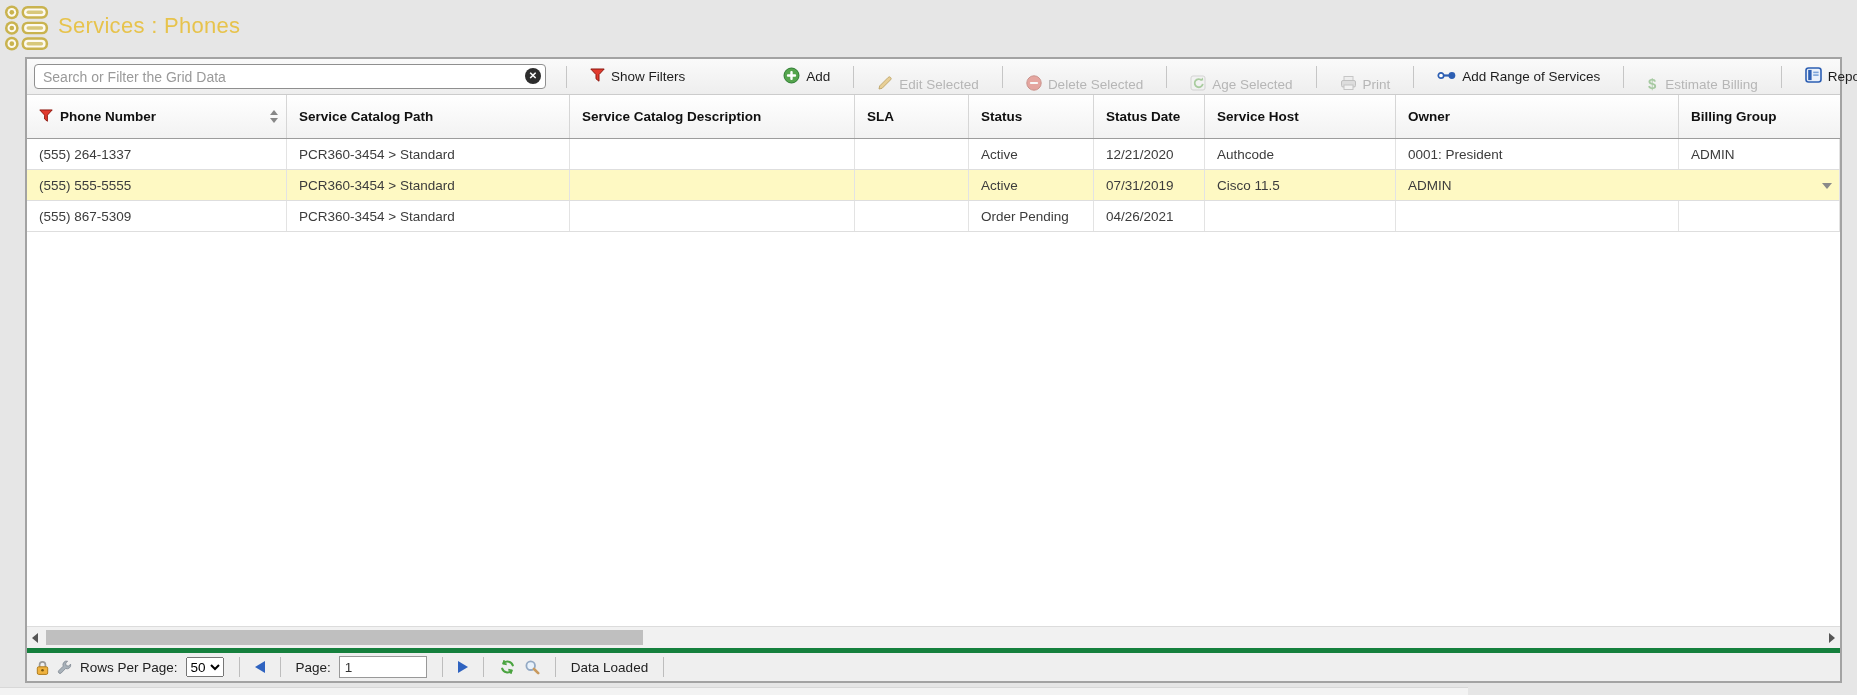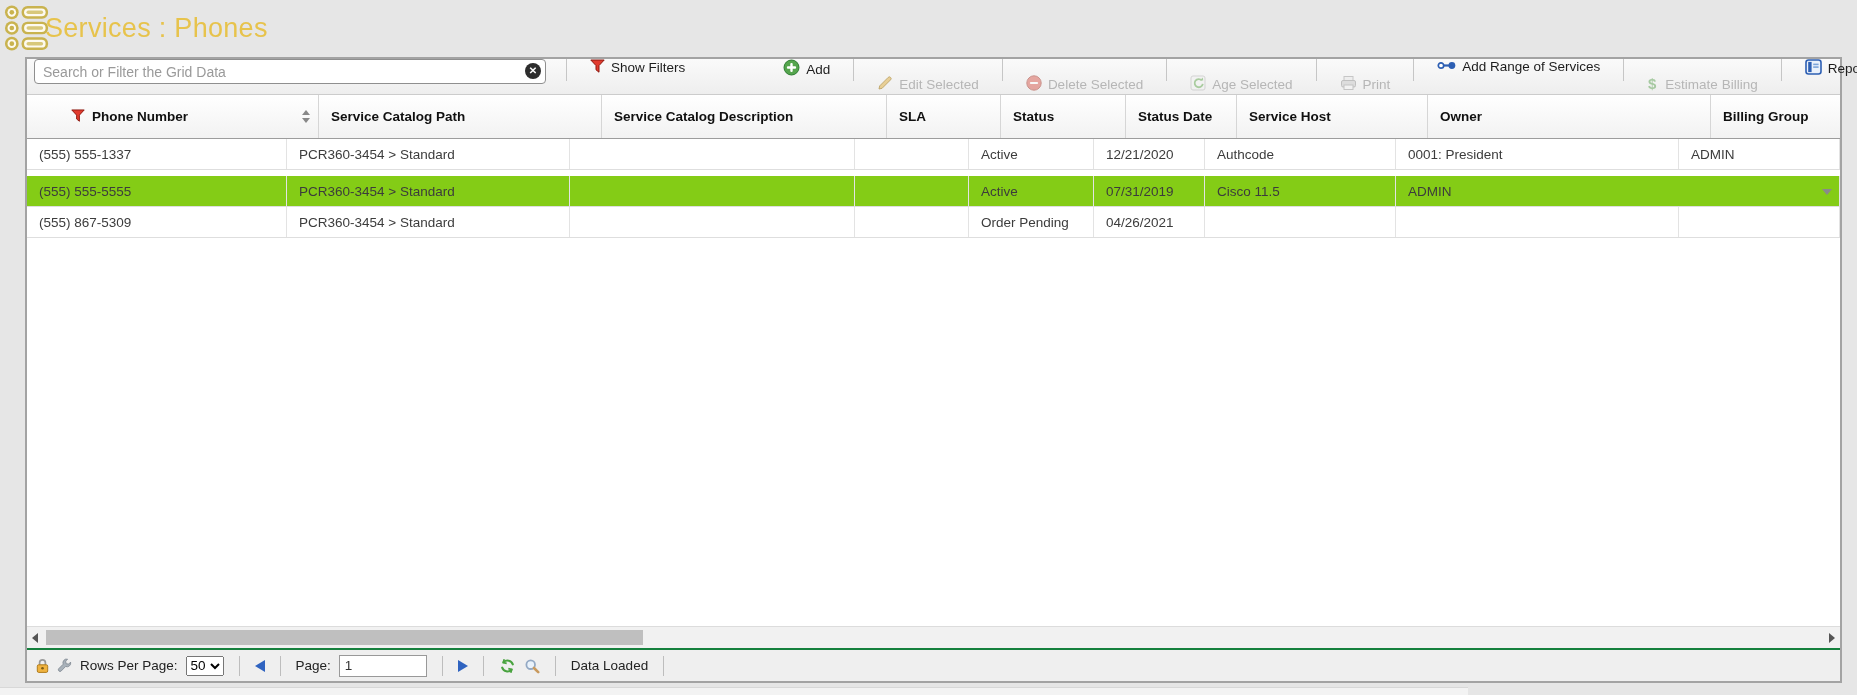--- a/index.html
+++ b/index.html
@@ -2,72 +2,72 @@
 <html><head>
 <meta charset="utf-8">
 <style>
   * { margin:0; padding:0; box-sizing:border-box; }
   html,body { width:1857px; height:695px; overflow:hidden; }
   body { background:#e6e6e6; font-family:"Liberation Sans", sans-serif; font-size:13.5px; color:#222; position:relative; }
 
   
   .title-row { position:absolute; left:0; top:0; height:57px; width:100%; }
   .app-icon { position:absolute; left:3px; top:3px; }
-  .page-title { position:absolute; left:45px; top:13px; font-size:27px; font-weight:400; color:#e7c34c; letter-spacing:.3px; }
+  .page-title { position:absolute; left:58px; top:13px; font-size:22px; font-weight:400; color:#e7c34c; letter-spacing:.3px; }
 
   
   .panel { position:absolute; left:25px; top:57px; width:1817px; height:626px;
            background:#fff; border:2px solid #a3a3a3; display:flex; flex-direction:column; }
 
   
   .toolbar { flex:0 0 36px; background:linear-gradient(#fafafa,#eeeeee); border-bottom:1px solid #cccccc;
-             display:flex; align-items:flex-start; padding:0 7px; gap:20px; white-space:nowrap; }
+             display:flex; align-items:center; padding:0 7px; gap:20px; white-space:nowrap; }
   .search-wrap { position:relative; flex:0 0 512px; height:25px; }
   .search-input { width:100%; height:25px; border:1px solid #8f8f8f; border-radius:4px; padding:0 28px 0 8px;
                   font-size:14px; color:#333; font-family:"Liberation Sans",sans-serif; background:#fff; outline:none; }
   .search-input::placeholder { color:#9a9a9a; }
   .clear-btn { position:absolute; right:5px; top:4px; width:16px; height:16px; border-radius:50%;
                background:#2d2d2d; color:#fff; font-size:10px; font-weight:bold; line-height:16px; text-align:center; cursor:pointer; }
   .tb-sep { width:1px; height:22px; background:#c6c6c6; flex:0 0 1px; }
   .tb-btn { display:flex; align-items:center; gap:6px; padding:0 3px; font-size:13.5px; color:#1d1d1d; cursor:pointer; }
   .tb-btn.disabled { color:#b6b6b6; cursor:default;margin-top:16px; }
   .spacer { width:52px; flex:0 0 52px; }
   .caret-down { width:0; height:0; border-left:4px solid transparent; border-right:4px solid transparent; border-top:5px solid #1d1d1d; margin-left:3px; }
   .gear-glyph { margin-left:auto; margin-right:6px; font-size:19px; color:#9a9a9a; cursor:pointer; line-height:1; }
 
   
-  .ghead { flex:0 0 44px; display:flex; background:linear-gradient(#ffffff,#f2f2f2); border-bottom:1px solid #9c9c9c;padding-left:32px; }
+  .ghead { flex:0 0 44px; display:flex; background:linear-gradient(#ffffff,#f2f2f2); border-bottom:1px solid #9c9c9c; }
   .hcell { display:flex; align-items:center; gap:7px; padding:0 8px 0 12px; border-right:1px solid #d6d6d6;
            font-weight:700; font-size:13.5px; color:#101010; overflow:hidden; }
   .c0{width:260px;flex:0 0 260px;} .c1{width:283px;flex:0 0 283px;} .c2{width:285px;flex:0 0 285px;}
   .c3{width:114px;flex:0 0 114px;} .c4{width:125px;flex:0 0 125px;} .c5{width:111px;flex:0 0 111px;}
   .c6{width:191px;flex:0 0 191px;} .c7{width:283px;flex:0 0 283px;} .c8{flex:1 1 auto; border-right:none;}
   .sort-arrows { margin-left:auto; display:flex; flex-direction:column; gap:3px; }
   .tri-up { width:0;height:0;border-left:4px solid transparent;border-right:4px solid transparent;border-bottom:5px solid #888; }
   .tri-down { width:0;height:0;border-left:4px solid transparent;border-right:4px solid transparent;border-top:5px solid #888; }
 
   
   .gbody { flex:1 1 auto; background:#fff; overflow:hidden; }
   .grow { display:flex; height:31px; border-bottom:1px solid #dedede; position:relative; cursor:pointer; }
-  .grow.alt { background:#84cc16;margin-top:6px; }
+  .grow.alt { background:#fef9c3; }
   .gcell { display:flex; align-items:center; padding:0 8px 0 12px; border-right:1px solid #e3e3e3;
            font-size:13.5px; color:#3c3c3c; white-space:nowrap; overflow:hidden; }
   .row-caret { position:absolute; right:8px; top:13px; width:0; height:0;
                border-left:5px solid transparent; border-right:5px solid transparent; border-top:6px solid #8a8a8a; }
 
   
   .hscroll { flex:0 0 22px; background:#f1f1f1; border-top:1px solid #dcdcdc; position:relative; }
   .hs-left { position:absolute; left:5px; top:6px; width:0; height:0;
              border-top:5px solid transparent; border-bottom:5px solid transparent; border-right:6px solid #555; cursor:pointer; }
   .hs-thumb { position:absolute; left:19px; top:3px; width:597px; height:15px; background:#bfbfbf; cursor:grab; }
   .hs-right { position:absolute; right:5px; top:6px; width:0; height:0;
               border-top:5px solid transparent; border-bottom:5px solid transparent; border-left:6px solid #555; cursor:pointer; }
 
   
-  .statusbar { flex:0 0 33px; background:#efefef; border-top:2px solid #15803d;
+  .statusbar { flex:0 0 33px; background:#efefef; border-top:5px solid #15803d;
                display:flex; align-items:center; padding:0 9px; gap:8px; color:#222; }
   .fs-sep { width:1px; height:20px; background:#bdbdbd; margin:0 7px; flex:0 0 1px; }
   .rpp-select { height:20px; font-size:13.5px; font-family:"Liberation Sans",sans-serif; }
   .page-input { width:88px; height:22px; border:1px solid #999; font-size:13.5px; padding:0 5px;
                 font-family:"Liberation Sans",sans-serif; color:#333; }
   .nav-left { width:0;height:0;border-top:6px solid transparent;border-bottom:6px solid transparent;border-right:10px solid #2f63c0; cursor:pointer; }
   .nav-right { width:0;height:0;border-top:6px solid transparent;border-bottom:6px solid transparent;border-left:10px solid #2f63c0; cursor:pointer; }
   .icon-btn { display:flex; align-items:center; cursor:pointer; }
 
   
@@ -267,21 +267,21 @@
     <div class="hcell c7">
         <span>Owner</span>
       </div>
     <div class="hcell c8">
         <span>Billing Group</span>
       </div>
   </div>
 
   <div class="gbody">
     <div class="grow">
-      <div class="gcell c0">(555) 555-1337</div>
+      <div class="gcell c0">(555) 264-1337</div>
       <div class="gcell c1">PCR360-3454 &gt; Standard</div>
       <div class="gcell c2"></div>
       <div class="gcell c3"></div>
       <div class="gcell c4">Active</div>
       <div class="gcell c5">12/21/2020</div>
       <div class="gcell c6">Authcode</div>
       <div class="gcell c7">0001: President</div>
       <div class="gcell c8">ADMIN</div>
     </div>
     <div class="grow alt">

